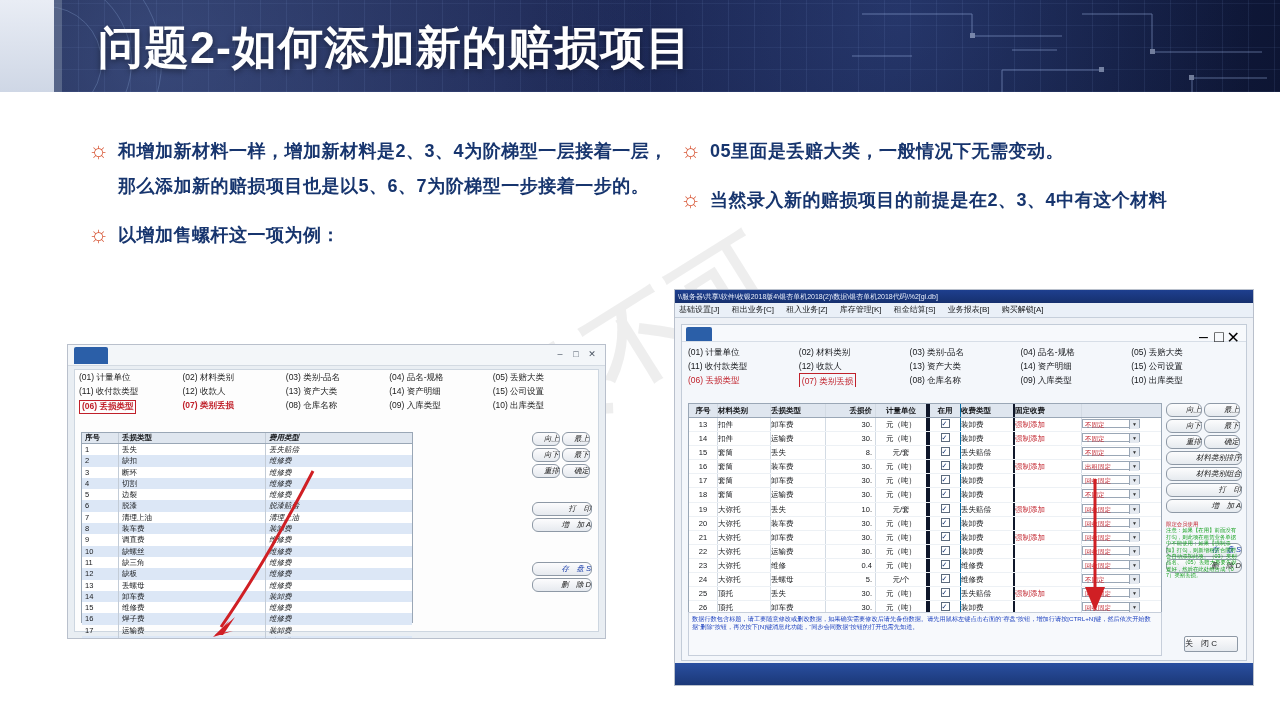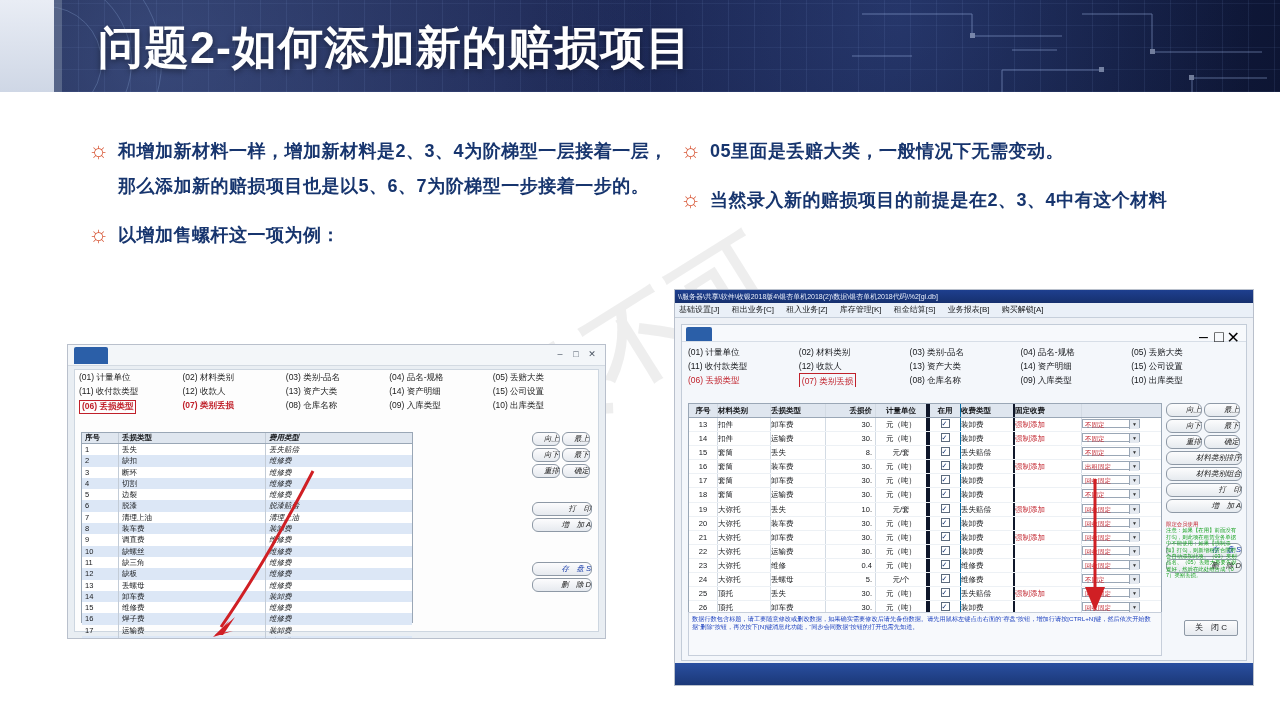--- a/index.html
+++ b/index.html
@@ -409,24 +409,23 @@
     line-height: 8px;
     color: #1a3fbf;
     border: 1px solid #c7cfdb;
     background: #f7f9fc;
     padding: 2px 3px;
     overflow: hidden;
   }
   .rw-close {
     position: absolute;
     right: 8px;
-    bottom: 24px;
+    bottom: 8px;
     width: 52px; height: 14px;
     line-height: 14px;
-    text-align: center;
     font-size: 8px;
     border: 1px solid #8e99a6;
     background: linear-gradient(180deg,#fcfcfd,#e6eaef);
     border-radius: 2px;
     color: #15171a;
   }
   .rw-statusbar {
     position: absolute;
     left: 0; right: 0; bottom: 0;
     height: 22px;

